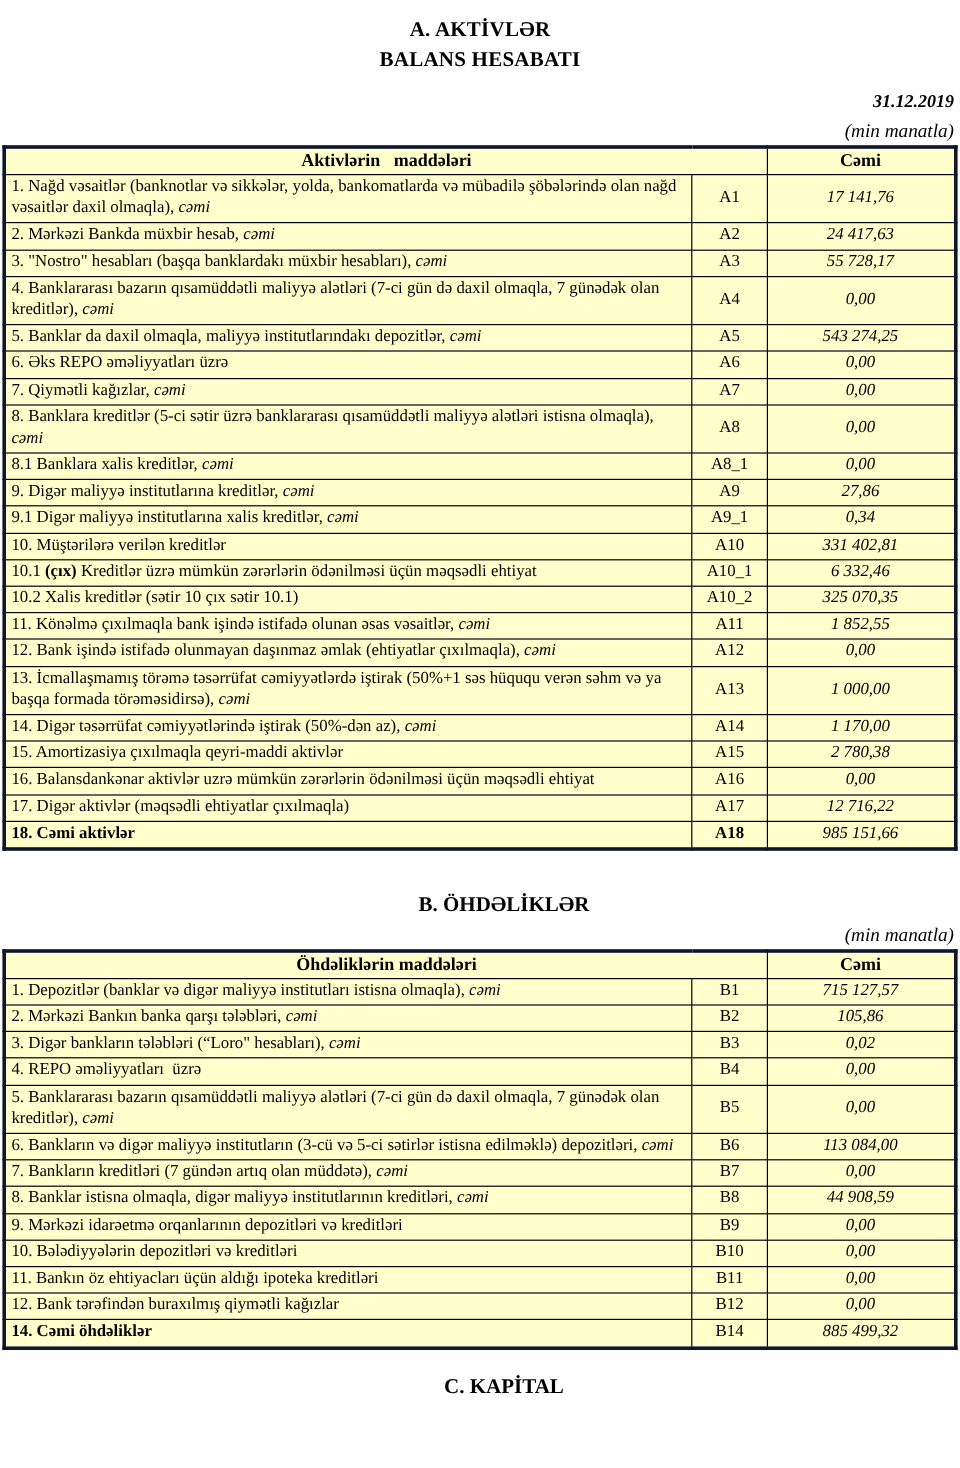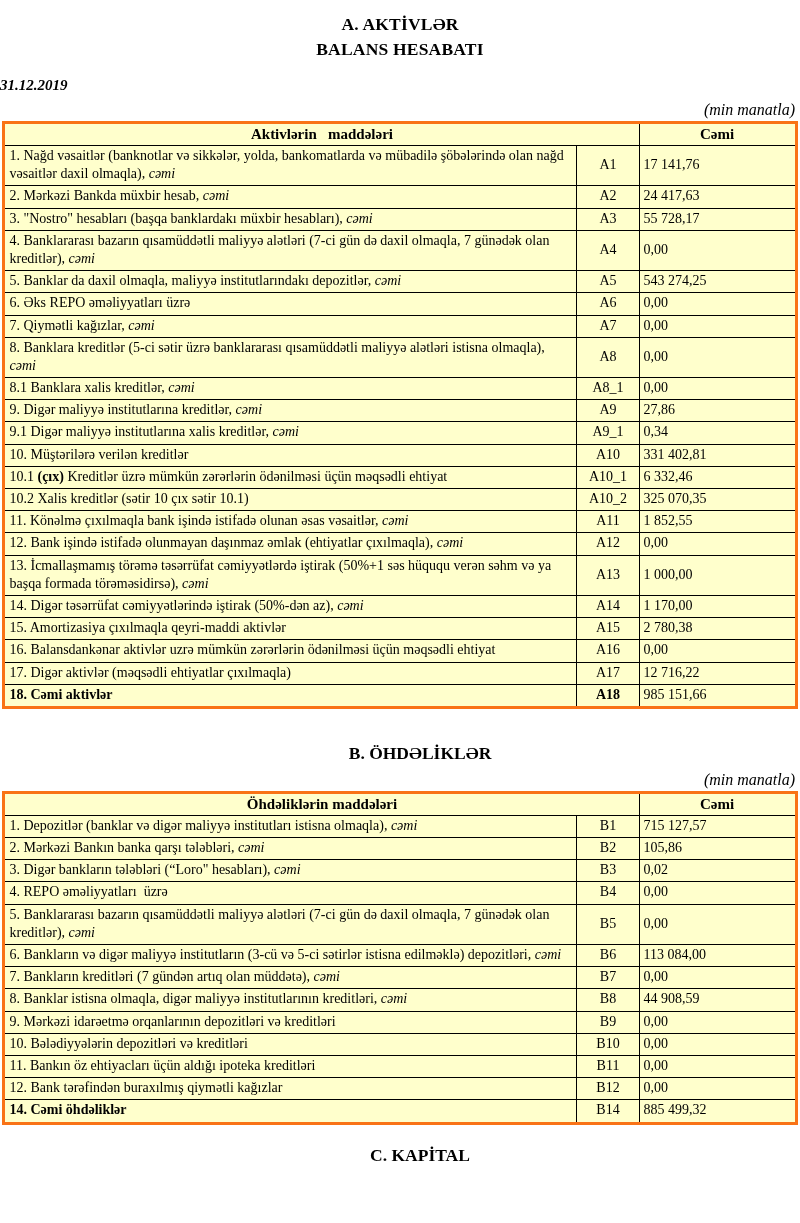--- a/index.html
+++ b/index.html
@@ -20,37 +20,38 @@
     box-sizing: border-box;
   }
   .doc-title {
     text-align: center;
     font-weight: bold;
     font-size: 17.5px;
     line-height: 25px;
     letter-spacing: 0.2px;
   }
   .report-date {
+    text-align: right;
     font-style: italic;
     font-weight: bold;
     font-size: 15px;
     margin: 15px 5px 0 0;
   }
   .unit-note {
     text-align: right;
     font-style: italic;
     font-size: 16px;
     margin: 7px 5px 2px 0;
   }
   table.balance {
     border-collapse: collapse;
     table-layout: fixed;
     width: 792px;
     margin: 0 auto;
-    border: 3px solid #f97316;
+    border: 3px solid #0f172a;
   }
   table.balance th,
   table.balance td {
     border: 1.5px solid #000000;
     background: #FFFFCC;
     vertical-align: middle;
     overflow: hidden;
   }
   table.balance th {
     font-size: 15px;
@@ -66,22 +67,23 @@
   }
   td.label-cell {
     text-align: left;
     white-space: pre-wrap;
   }
   td.code-cell {
     text-align: center;
     border-right-width: 2.5px;
   }
   td.value-cell {
-    text-align: left;
+    text-align: center;
     padding-right: 3px;
+    font-style: italic;
   }
   tr.total td.label-cell { font-weight: bold; }
   td.code-cell.bold { font-weight: bold; }
   .em { font-style: italic; }
   .boldpart { font-weight: bold; }
   .section-title {
     text-align: center;
     font-weight: bold;
     font-size: 17.5px;
     margin: 34px 0 0 0;

